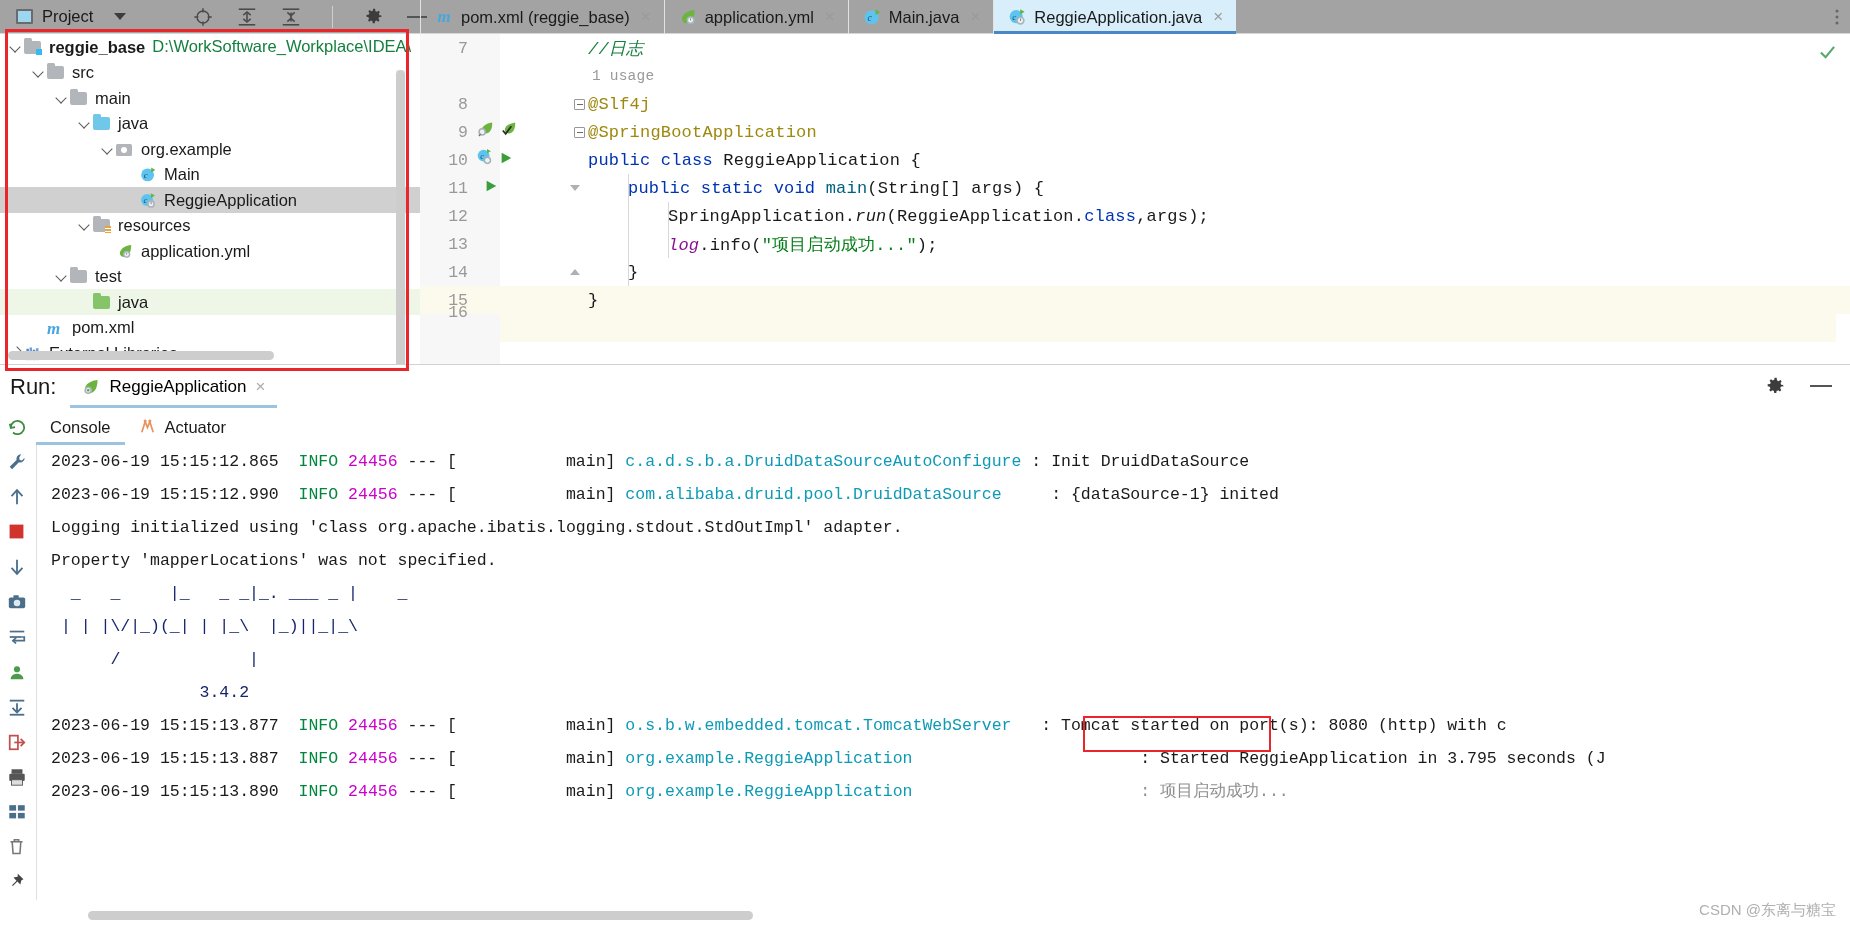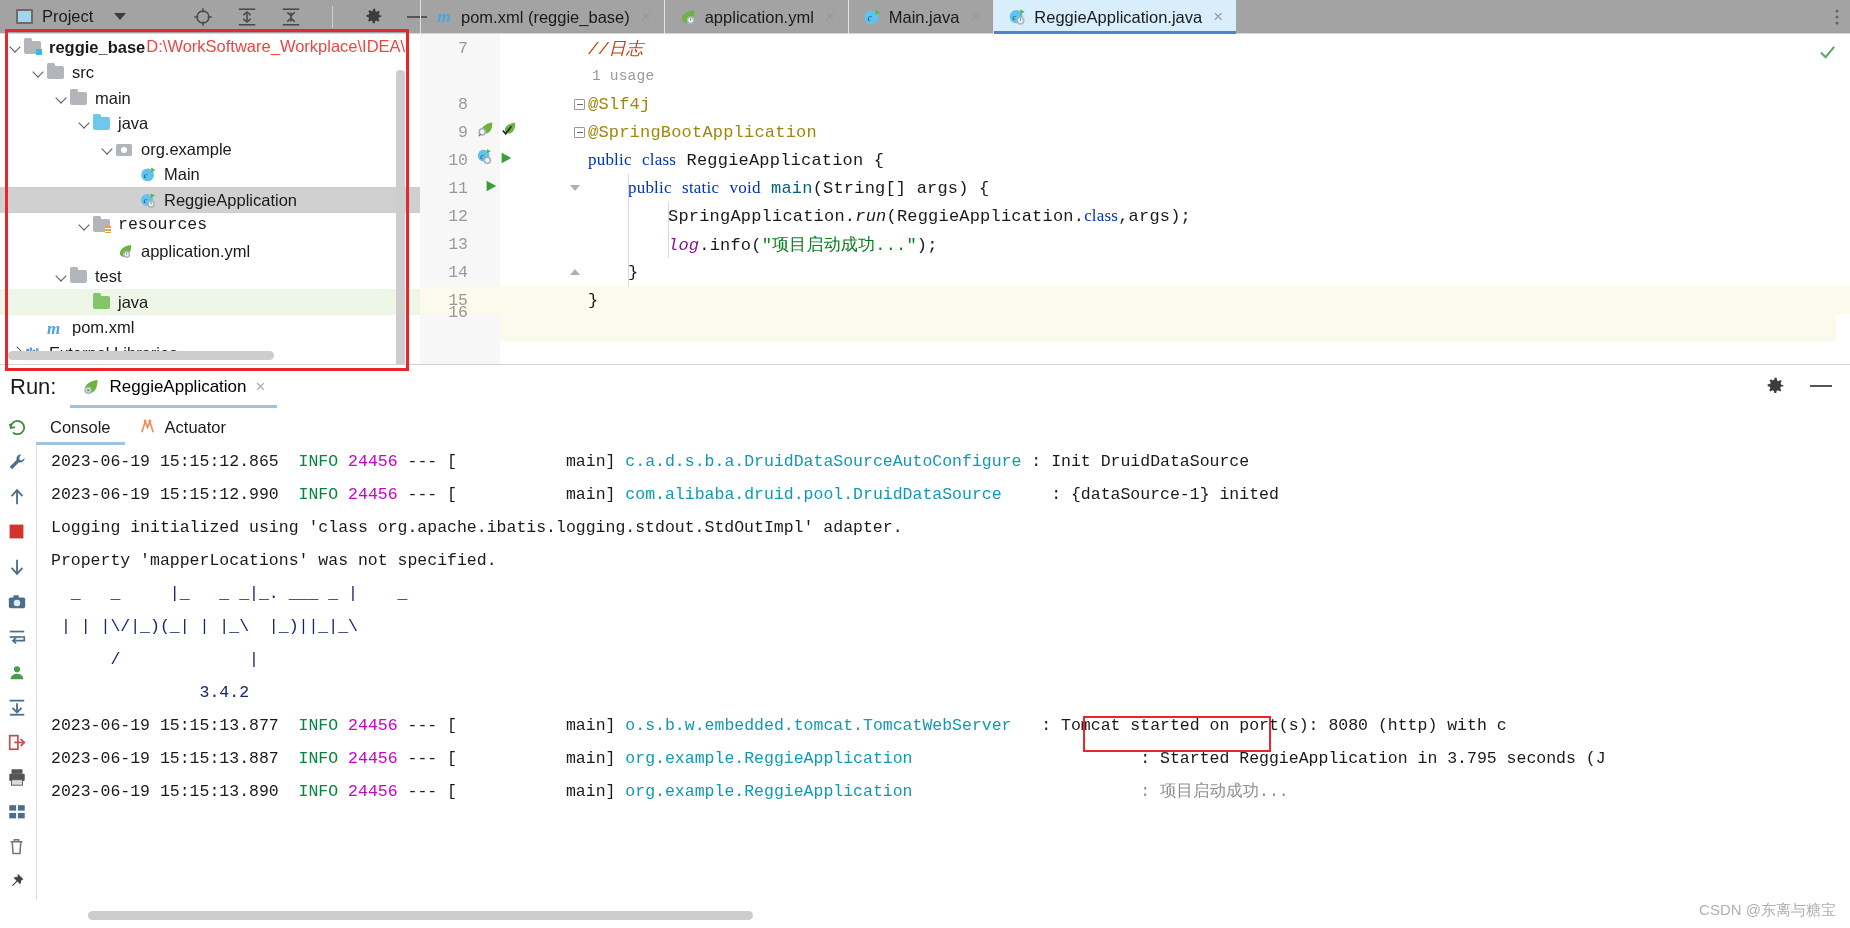--- a/index.html
+++ b/index.html
@@ -96,21 +96,21 @@
   .f-res::after {
     content:""; position:absolute; right:-1px; bottom:-1px; width:6px; height:7px;
     background: repeating-linear-gradient(#e8a33d, #e8a33d 1.5px, #fff 1.5px, #fff 3px);
   }
   .f-pkg {
     width:16px; height:12px; background:#b2b6ba; border-radius:1.5px; position:absolute; top:3px;
   }
   .f-pkg::after{ content:""; position:absolute; left:5px; top:3px; width:6px;height:6px;
     border-radius:50%; background:#fff; }
   .tlabel { line-height: 1; }
-  .tpath { color:#ef4444; margin-left: 1px; font-size: 16.5px; }
+  .tpath { color:#15803d; margin-left: 7px; font-size: 16.5px; }
   .tbold { font-weight: bold; }
 
   .redbox {
     position: absolute; left: 5px; top: 29px; width: 404px; height: 342px;
     border: 3px solid #e8262b; pointer-events: none; z-index: 40;
   }
   .side-scroll {
     position:absolute; right:15px; top:36px; width:9px; height:310px; background:#f2f2f2;
   }
   .side-scroll-th { position:absolute; left:0; top:0; width:9px; height:300px; background:#cdcdcd; border-radius:5px;}
@@ -136,23 +136,23 @@
   .fold-box {
     width:11px;height:11px;border:1px solid #989898;background:#fff;position:relative;border-radius:1px;
   }
   .fold-box::after{content:"";position:absolute;left:2px;top:4.5px;width:6px;height:1px;background:#6a6a6a;}
   .fold-tri-dn { width:0;height:0;border-left:5px solid transparent;border-right:5px solid transparent;border-top:6px solid #b0b0b0;}
   .fold-tri-up { width:0;height:0;border-left:5px solid transparent;border-right:5px solid transparent;border-bottom:6px solid #b0b0b0;}
   .code {
     position:absolute; left:168px; font-size:17px; white-space:pre; color:#1a1a1a;
     letter-spacing: 0.2px;
   }
-  .c-cmt { color:#c2410c; font-style: italic; }
+  .c-cmt { color:#15803d; font-style: italic; }
   .c-ann { color:#9e880d; }
-  .c-kw  { color:#0033b3;font-family:Liberation Serif, serif; }
+  .c-kw  { color:#0033b3; }
   .c-cls { color:#1a1a1a; }
   .c-fld { color:#871094; font-style: italic; }
   .c-mth { color:#00627a; }
   .c-str { color:#067d17; }
   .c-sta { color:#1a1a1a; font-style: italic; }
   .usage { color:#9a9a9a; font-size:14.5px; }
   .curline { position:absolute; left:0; right:0; height:28px; background:#fcfaed; }
   .indent-guide { position:absolute; width:1px; background:#d8d8d8; }
   .ed-check { position:absolute; right:14px; top:10px; }
 
@@ -365,21 +365,21 @@
           <span class="ficon"><svg viewBox="0 0 18 18" width="18" height="17">
               <circle cx="8" cy="8.4" r="6.4" fill="#5ec4ef"></circle>
               <text x="4.2" y="12" font-size="9" font-family="Liberation Serif, serif" font-style="italic" fill="#16506b">c</text>
               <path d="M12 1.2 L16.4 3.7 L12 6.3z" fill="#62b543"></path>
               <circle cx="12.2" cy="12.6" r="4.1" fill="#aab4ba"></circle>
               <circle cx="12.2" cy="12.6" r="2.4" fill="#eef1f2"></circle>
               <rect x="11.8" y="10.7" width="0.9" height="2.2" fill="#6a7378"></rect>
             </svg></span>
           <span class="tlabel">ReggieApplication</span>
         </div>
-        <div class="trow" style="padding-left: 77px; font-family: Liberation Mono, monospace;">
+        <div class="trow" style="padding-left: 77px;">
           <span class="arrow open"></span>
           <span class="ficon">
             <span class="folder f-gray f-res"></span>
           </span>
           <span class="tlabel">resources</span>
         </div>
         <div class="trow" style="padding-left: 100px;">
           <span class="arrow"></span>
           <span class="ficon"><svg viewBox="0 0 18 18" width="18" height="17">
               <path d="M15.5 2.2C11.2 2.8 7 4.2 4.6 7.6c-1.9 2.7-.9 5.7 1.2 6.7 2.9 1.4 6.7-.6 8.3-4.1 1.2-2.8 1.5-5.6 1.4-8z" fill="#6db33f"></path>

